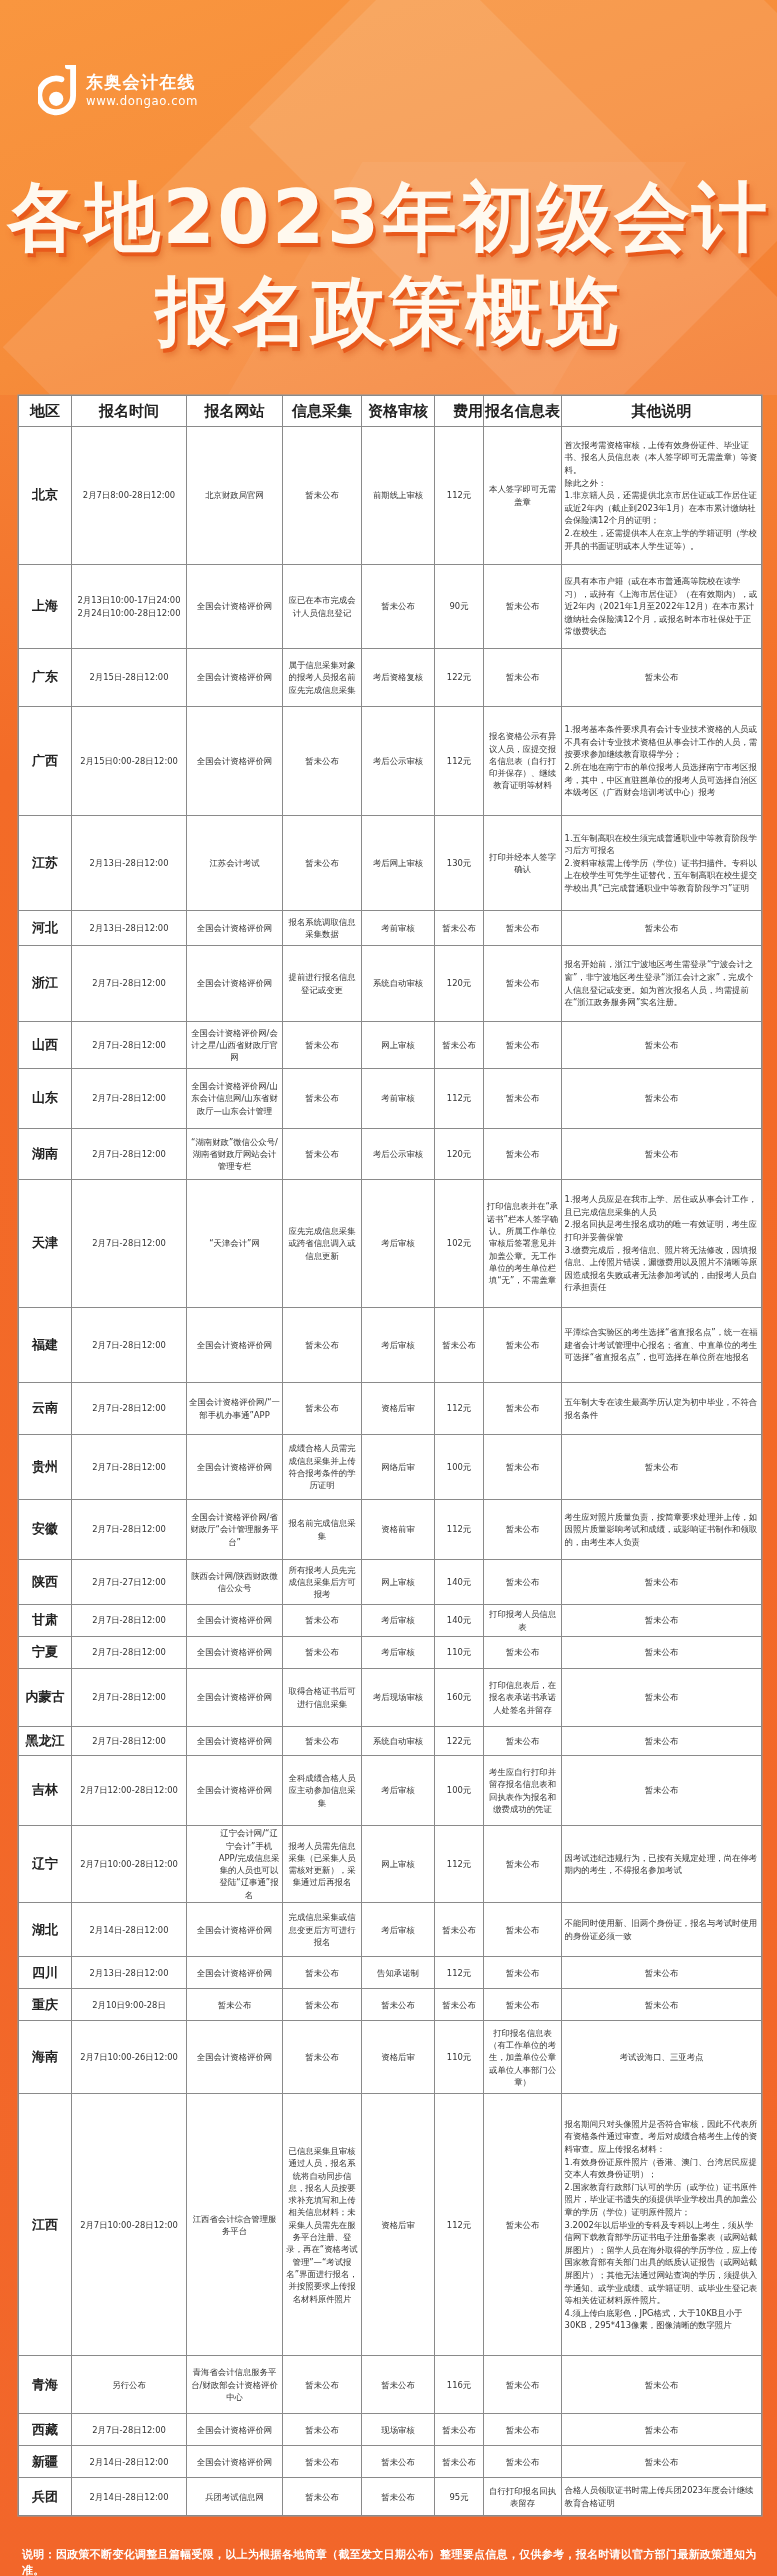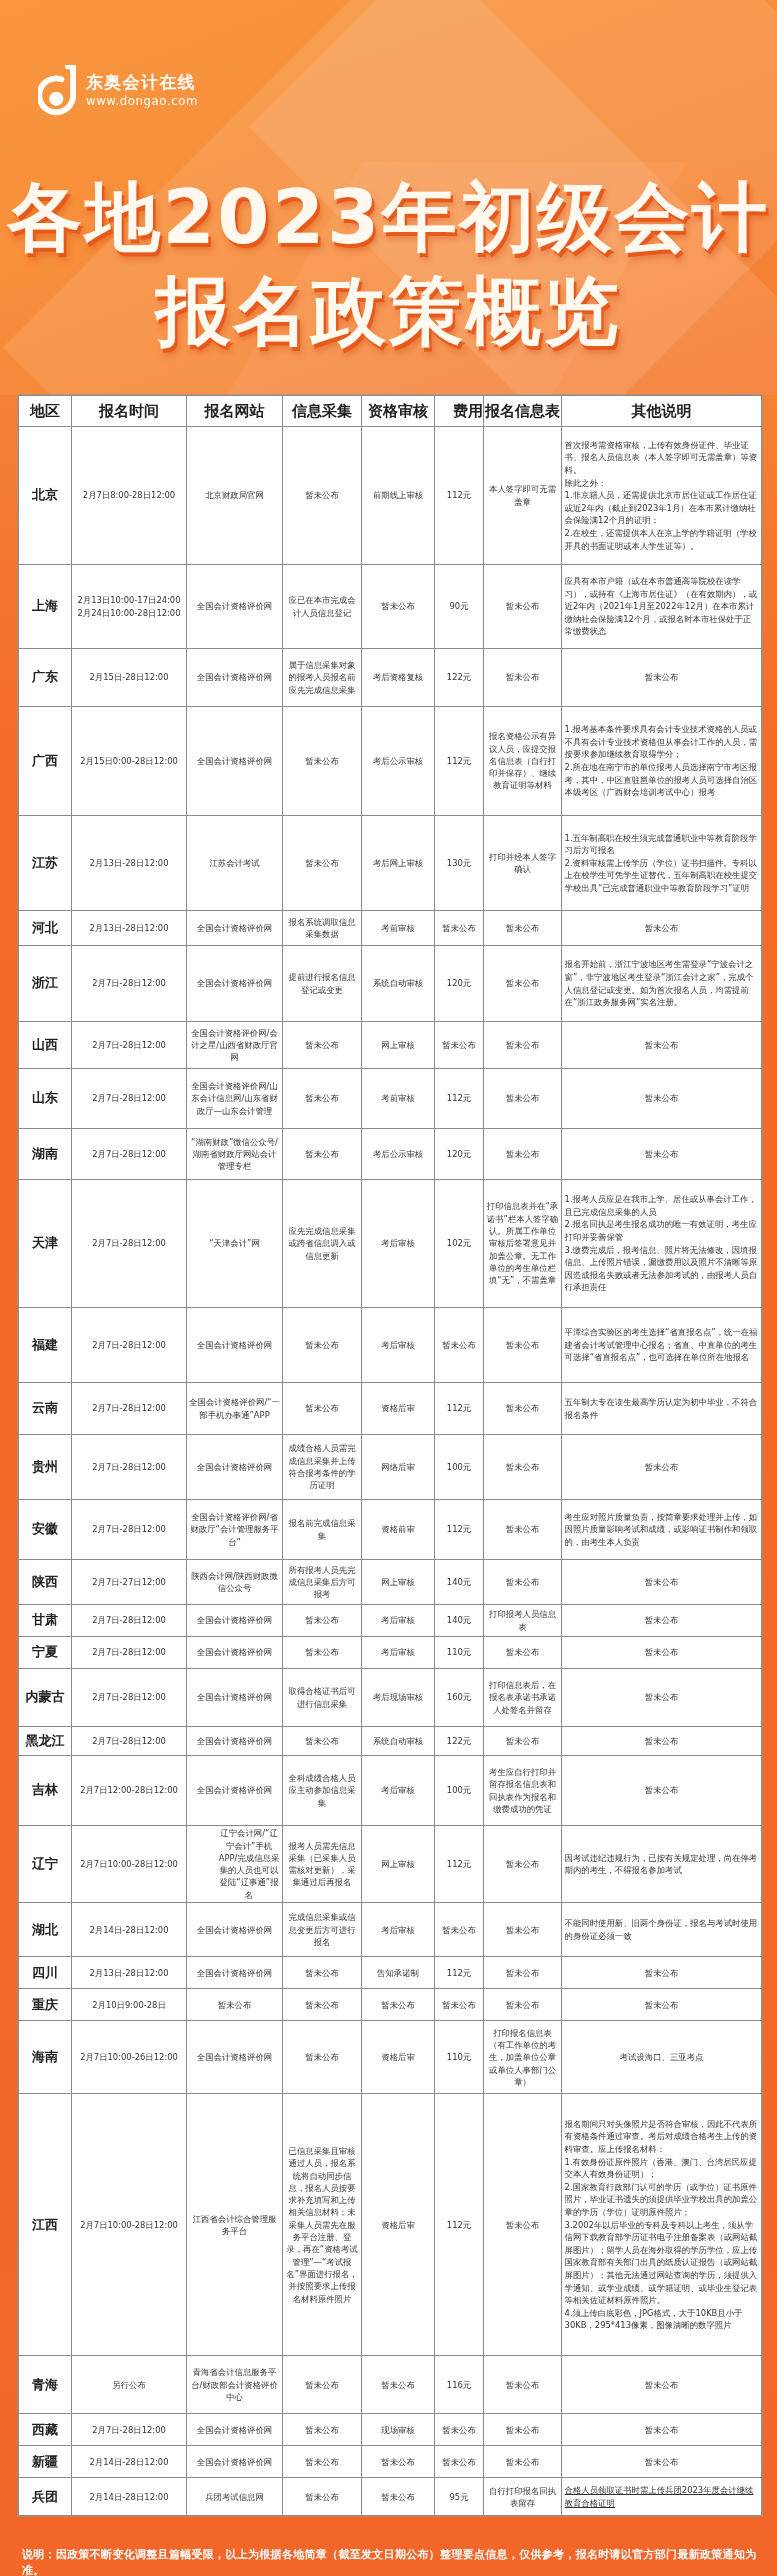--- a/index.html
+++ b/index.html
@@ -402,20 +402,20 @@
           <td class="note center" style="white-space: pre-line;">暂未公布</td>
         </tr>
         <tr style="height: 38px;">
           <td class="region" style="white-space: pre-line;">兵团</td>
           <td style="white-space: pre-line;">2月14日-28日12:00</td>
           <td style="white-space: pre-line;">兵团考试信息网</td>
           <td style="white-space: pre-line;">暂未公布</td>
           <td style="white-space: pre-line;">暂未公布</td>
           <td style="white-space: pre-line;">95元</td>
           <td style="white-space: pre-line;">自行打印报名回执表留存</td>
-          <td class="note" style="white-space: pre-line; text-decoration: underline;">合格人员领取证书时需上传兵团2023年度会计继续教育合格证明</td>
+          <td class="note" style="white-space: pre-line;">合格人员领取证书时需上传兵团2023年度会计继续教育合格证明</td>
         </tr>
       </tbody>
   </table>
 </div>
 
 <div class="footer-note">说明：因政策不断变化调整且篇幅受限，以上为根据各地简章（截至发文日期公布）整理要点信息，仅供参考，报名时请以官方部门最新政策通知为准。</div>
 
 
 </body></html>

